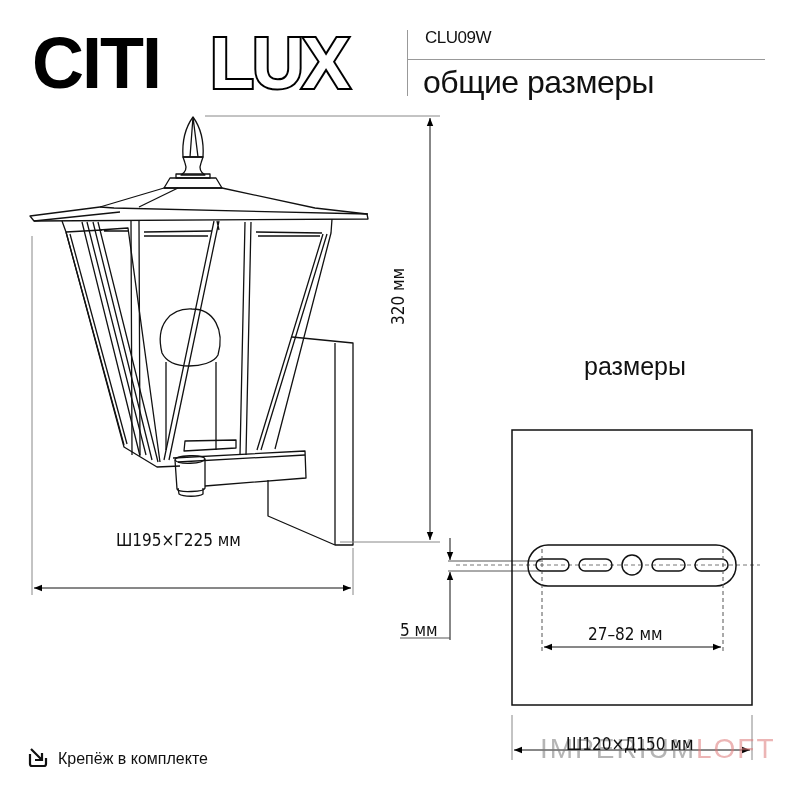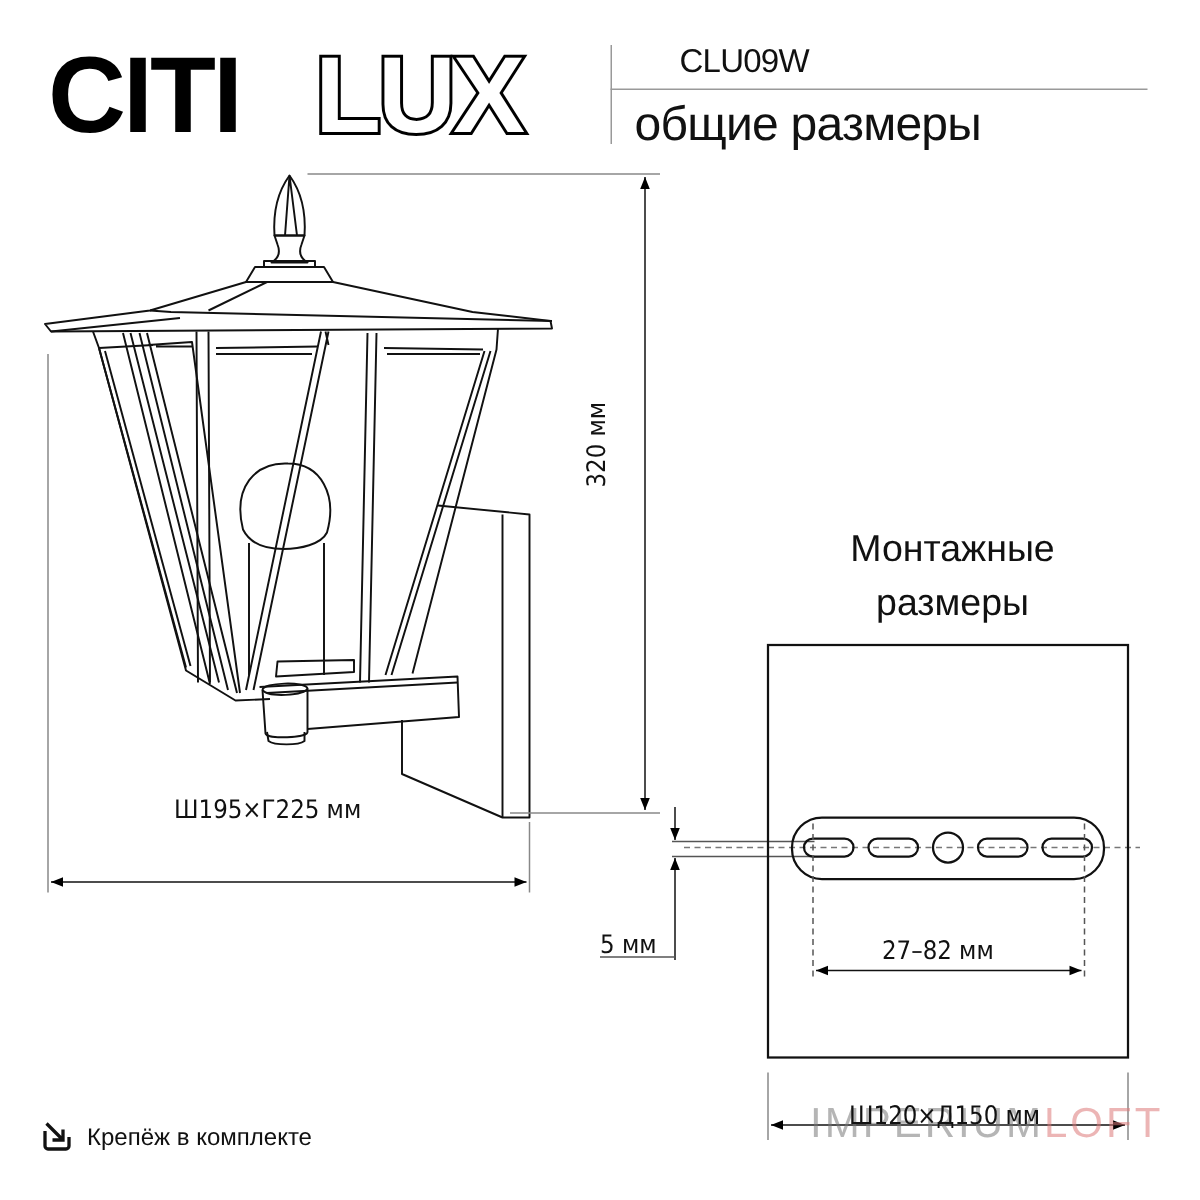--- a/index.html
+++ b/index.html
@@ -1,19 +1,19 @@
 <!DOCTYPE html>
 <html><head>
 <meta charset="utf-8">
 <style>
   html, body { margin: 0; padding: 0; background: #ffffff; }
   body { width: 800px; height: 800px; position: relative; overflow: hidden; font-family: "Liberation Sans", sans-serif; color: #000; }
   .abs { position: absolute; }
   .brand { left: 32px; top: 22px; height: 80px; }
-  .model { left: 425px; top: 28px; font-size: 22px; letter-spacing: -0.5px; color: #111; margin-left: 28px; }
+  .model { left: 425px; top: 28px; font-size: 17px; letter-spacing: -0.5px; color: #111; }
   .subtitle { left: 423px; top: 60px; font-size: 32px; letter-spacing: -0.5px; color: #111; line-height: 44px; }
   .head-vline { left: 407px; top: 30px; width: 1px; height: 66px; background: #999; }
   .head-hline { left: 407px; top: 59px; width: 358px; height: 1px; background: #999; }
   .mount-title { left: 505px; top: 348px; width: 260px; text-align: center; font-size: 25px; line-height: 36px; color: #111; }
   .dim { font-family: "DejaVu Sans Condensed", "DejaVu Sans", sans-serif; font-size: 17px; color: #111; white-space: nowrap; font-stretch: condensed; }
   .footer { left: 28px; top: 746px; display: flex; align-items: flex-end; gap: 8px; font-size: 16px; color: #111; }
   .watermark { left: 540px; top: 733px; font-size: 28px; letter-spacing: 2px; font-weight: 300; white-space: nowrap; }
   .wm-a { color: rgba(120,120,120,0.55); }
   .wm-b { color: rgba(220,120,120,0.55); }
   svg { position: absolute; left: 0; top: 0; }
@@ -120,21 +120,20 @@
     <line x1="752" y1="715" x2="752" y2="760" stroke="#888" stroke-width="1"></line>
     <line x1="514" y1="750" x2="750" y2="750" stroke-width="1" marker-start="url(#arr)" marker-end="url(#arr)"></line>
   </g>
 </svg>
 
 <div class="abs dim" style="left:388px;top:325px;transform:rotate(-90deg);transform-origin:left top;">320 мм</div>
 <div class="abs dim" style="left:116px;top:530px;">Ш195×Г225 мм</div>
 <div class="abs dim" style="left:400px;top:620px;">5 мм</div>
 
 <div class="abs mount-title">
-  <div>Монтажные</div>
   <div>размеры</div>
 </div>
 <div class="abs dim" style="left:588px;top:624px;">27–82 мм</div>
 
 <div class="abs watermark">
   <span class="wm-a">IMPERIUM</span><span class="wm-b">LOFT</span>
 </div>
 <div class="abs dim" style="left:566px;top:734px;">Ш120×Д150 мм</div>
 
 <div class="abs footer">

